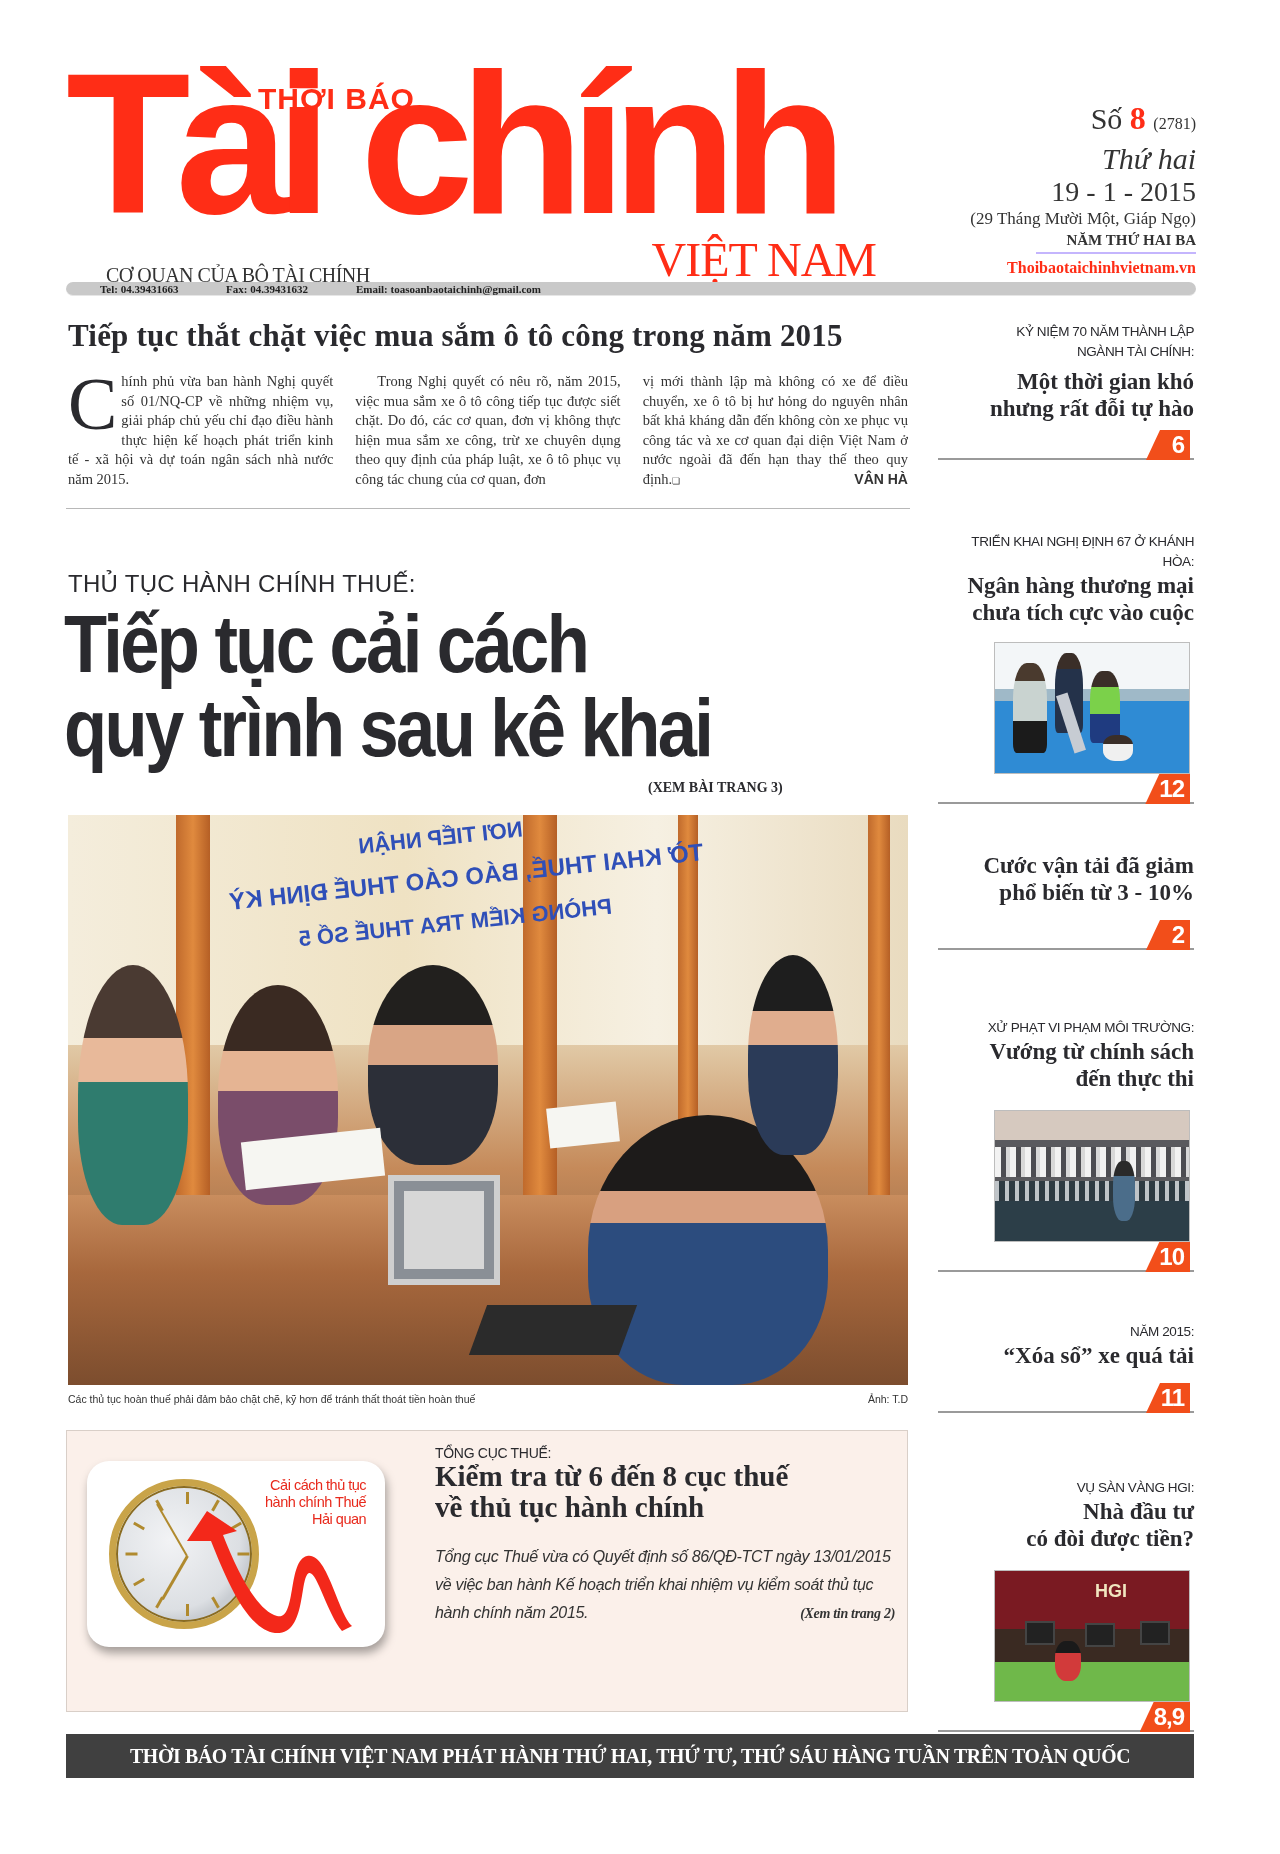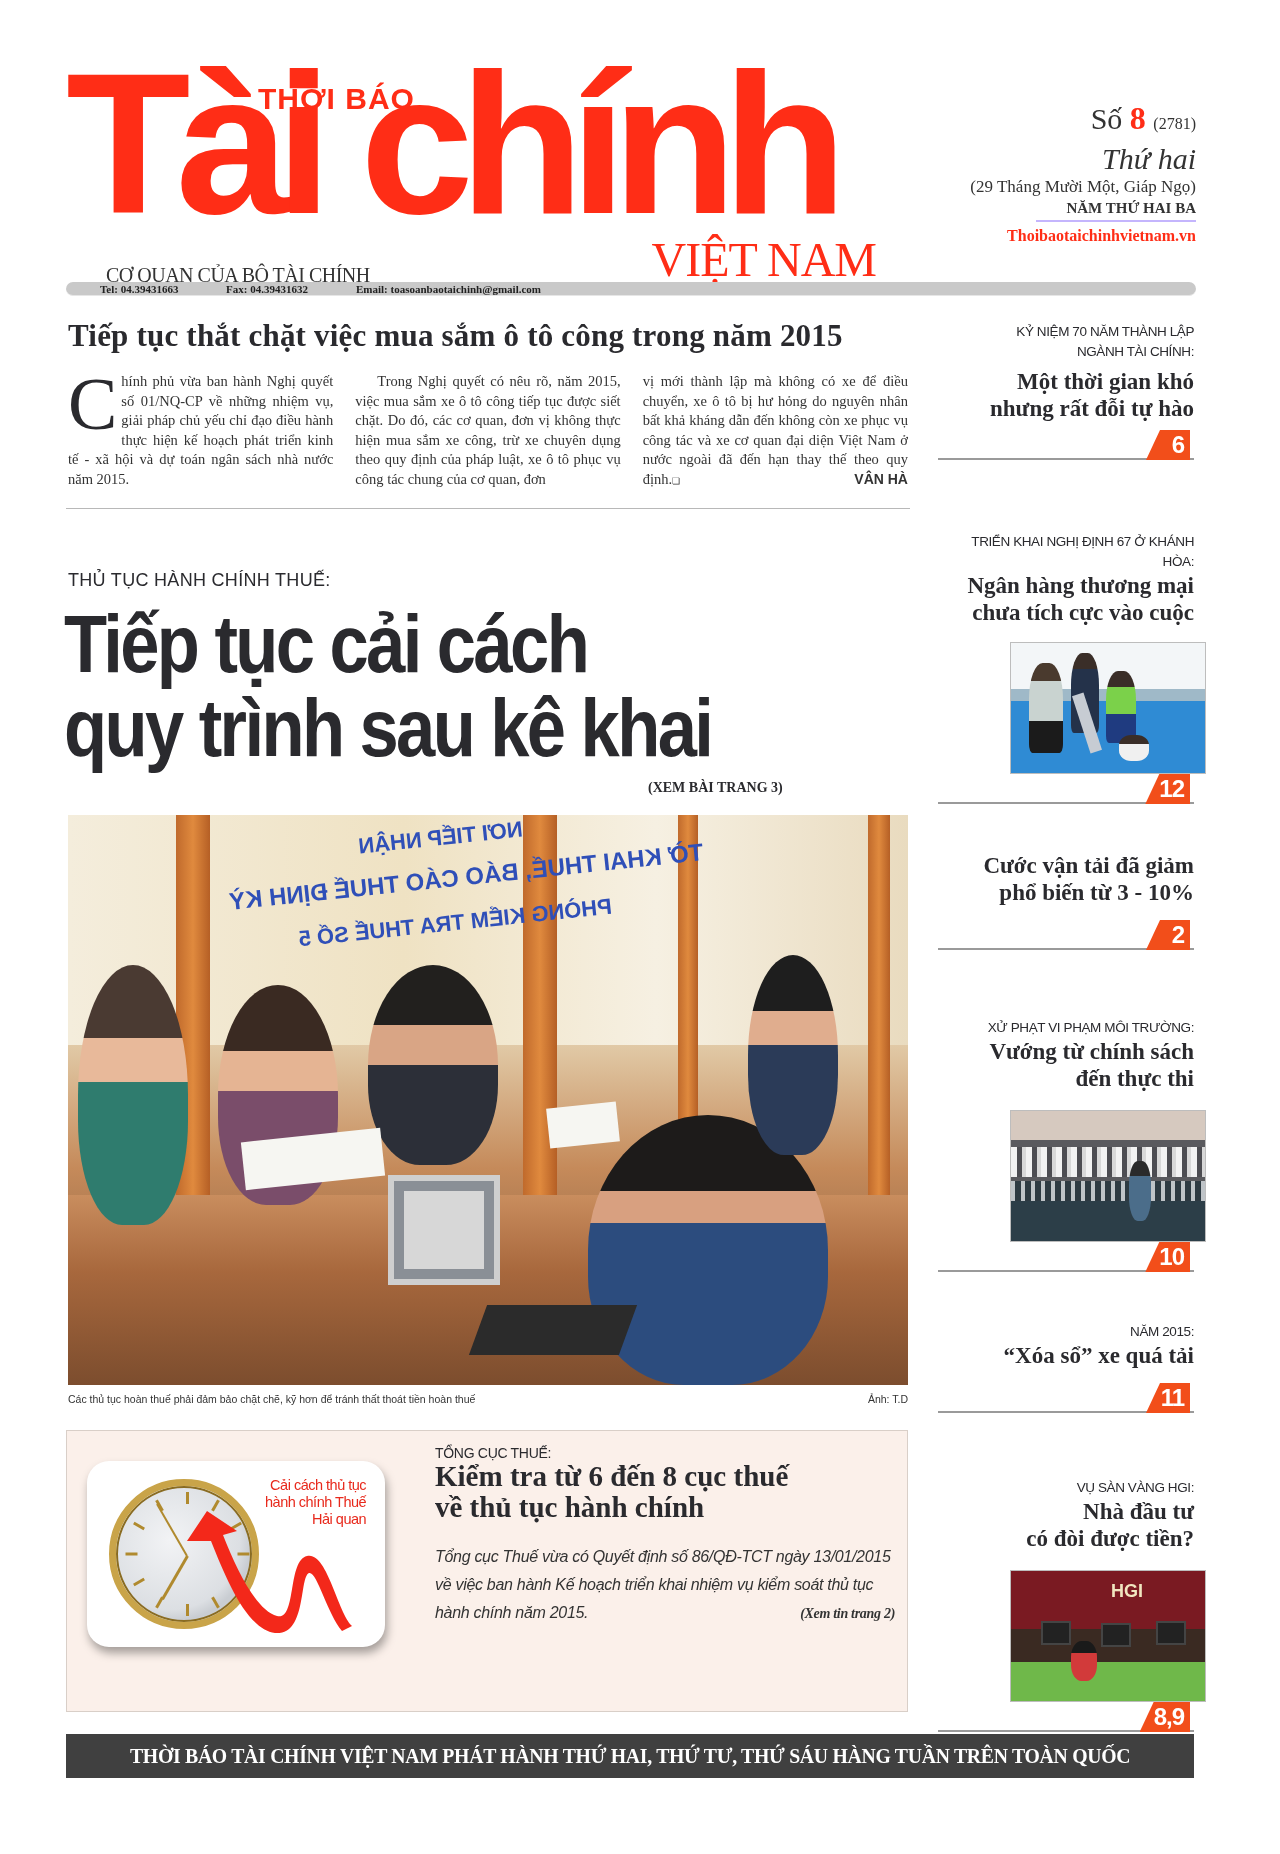--- a/index.html
+++ b/index.html
@@ -29,21 +29,21 @@
   
   .top-title { position: absolute; left: 68px; top: 318px; font-family: "Liberation Serif", serif; font-weight: bold; font-size: 31px; color: #2a2a2e; letter-spacing: 0.2px; }
   .top-cols { position: absolute; left: 68px; top: 372px; width: 840px; display: flex; gap: 22px; }
   .top-col { flex: 1; font-size: 14.5px; line-height: 19.5px; text-align: justify; color: #333; }
   .dropcap { float: left; font-size: 74px; line-height: 60px; margin: 2px 4px 0 0; color: #2a2a2e; }
   .indent { text-indent: 22px; }
   .byline { font-family: "Liberation Sans", sans-serif; font-weight: bold; font-size: 14px; float: right; }
   .top-rule { position: absolute; left: 66px; top: 508px; width: 844px; height: 1px; background: #b8b8b8; }
 
   
-  .lead-kicker { position: absolute; left: 68px; top: 570px; font-family: "Liberation Sans", sans-serif; font-size: 18px; color: #2a2a2e; letter-spacing: 0.3px; }
+  .lead-kicker { position: absolute; left: 68px; top: 570px; font-family: "Liberation Sans", sans-serif; font-size: 24px; color: #2a2a2e; letter-spacing: 0.3px; }
   .lead-headline { position: absolute; left: 64px; top: 602px; font-family: "Liberation Sans", sans-serif; font-weight: 900; font-size: 82px; line-height: 84px; color: #2a2a2e; letter-spacing: -3px; transform: scaleX(0.86); transform-origin: left; }
   .lead-see { position: absolute; left: 648px; top: 780px; font-family: "Liberation Serif", serif; font-weight: bold; font-size: 14px; color: #2a2a2e; }
 
   .photo { position: absolute; left: 68px; top: 815px; width: 840px; height: 570px; overflow: hidden;
     background: linear-gradient(180deg, #efe7d5 0%, #e8d9b9 35%, #c58a5a 62%, #6b4a36 100%); }
   .photo .p-wall { position: absolute; left: 0; top: 0; width: 840px; height: 230px; background: linear-gradient(90deg,#f4eddc,#efe2c3 40%,#f6f0e2 70%,#e9dbbf); }
   .photo .p-pillar { position: absolute; top: 0; width: 34px; height: 420px; background: linear-gradient(90deg,#c06a2c,#e08a3e,#b55f25); }
   .photo .p-counter { position: absolute; left: 0; top: 380px; width: 840px; height: 190px; background: linear-gradient(180deg,#c98d5e,#a8683d 40%,#7c4d2e); }
   .photo .p-sign { position: absolute; font-family: "Liberation Sans", sans-serif; font-weight: bold; color: #2f4fb8; transform: scaleX(-1) rotate(6deg); white-space: nowrap; }
   .photo .p-monitor { position: absolute; left: 320px; top: 360px; width: 112px; height: 110px; background: #d7d7d7; border: 6px solid #cfcfcf; box-shadow: inset 0 0 0 10px #8a8f96; }
@@ -69,21 +69,21 @@
   .box-see { font-family: "Liberation Serif", serif; font-weight: bold; font-style: italic; font-size: 14px; float: right; margin-top: 1px; }
 
   
   .banner { position: absolute; left: 66px; top: 1734px; width: 1128px; height: 44px; background: #404040; display: flex; align-items: center; justify-content: center; }
   .banner span { font-family: "Liberation Serif", serif; font-weight: bold; font-size: 21px; color: #fff; letter-spacing: -0.3px; transform: scaleX(0.94); }
 
   
   .side { position: absolute; left: 938px; width: 256px; }
   .side-kicker { font-family: "Liberation Sans", sans-serif; font-size: 13.5px; line-height: 20px; color: #2a2a2e; text-align: right; letter-spacing: -0.4px; }
   .side-title { font-family: "Liberation Serif", serif; font-weight: bold; font-size: 23px; line-height: 27px; color: #2a2a2e; text-align: right; }
-  .side-thumb { position: relative; margin-left: 72px; width: 196px; height: 132px; border: 1px solid #bdbdbd; overflow: hidden; }
+  .side-thumb { position: relative; margin-left: 56px; width: 196px; height: 132px; border: 1px solid #bdbdbd; overflow: hidden; }
   .side-foot { position: relative; height: 30px; }
   .side-rule { position: absolute; left: 0; bottom: 0; width: 256px; height: 2px; background: #9a9a9a; }
   .page-tag { position: absolute; right: 4px; bottom: 0; height: 30px; min-width: 44px; padding: 0 6px 0 14px; background: #f24e1a; clip-path: polygon(14px 0, 100% 0, 100% 100%, 0 100%); font-family: "Liberation Sans", sans-serif; font-weight: 900; font-size: 24px; line-height: 30px; color: #fff; text-align: right; letter-spacing: -1px; }
 </style>
 </head>
 <body>
 
 <div class="masthead">
   <div class="mast-taichinh">Tài chính</div>
   <div class="mast-thoi-bao">THỜI BÁO</div>
@@ -91,20 +91,21 @@
   <div class="mast-vietnam">VIỆT NAM</div>
 </div>
 
 <div class="issue">
   <div class="so">
     <span>Số</span>
     <b>8</b>
     <small>(2781)</small>
   </div>
   <div class="day">Thứ hai</div>
+  <div class="date">19 - 1 - 2015</div>
   <div class="lunar">(29 Tháng Mười Một, Giáp Ngọ)</div>
   <div><span class="year">NĂM THỨ HAI BA</span></div>
   <div class="web">Thoibaotaichinhvietnam.vn</div>
 </div>
 
 <div class="contact-bar">
   <span style="left:34px">Tel: 04.39431663</span>
   <span style="left:160px">Fax: 04.39431632</span>
   <span style="left:290px">Email: toasoanbaotaichinh@gmail.com</span>
 </div>

